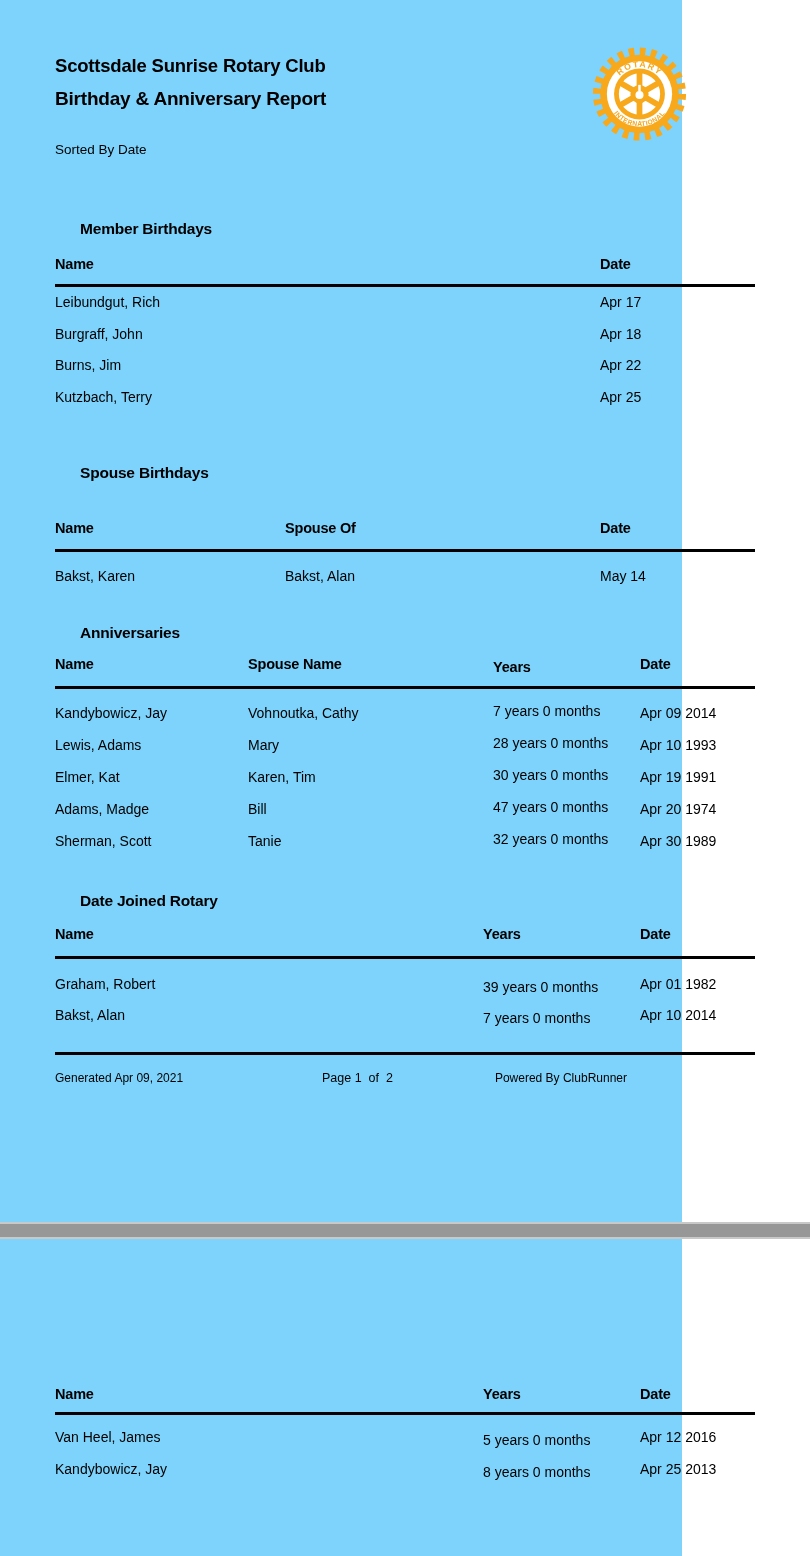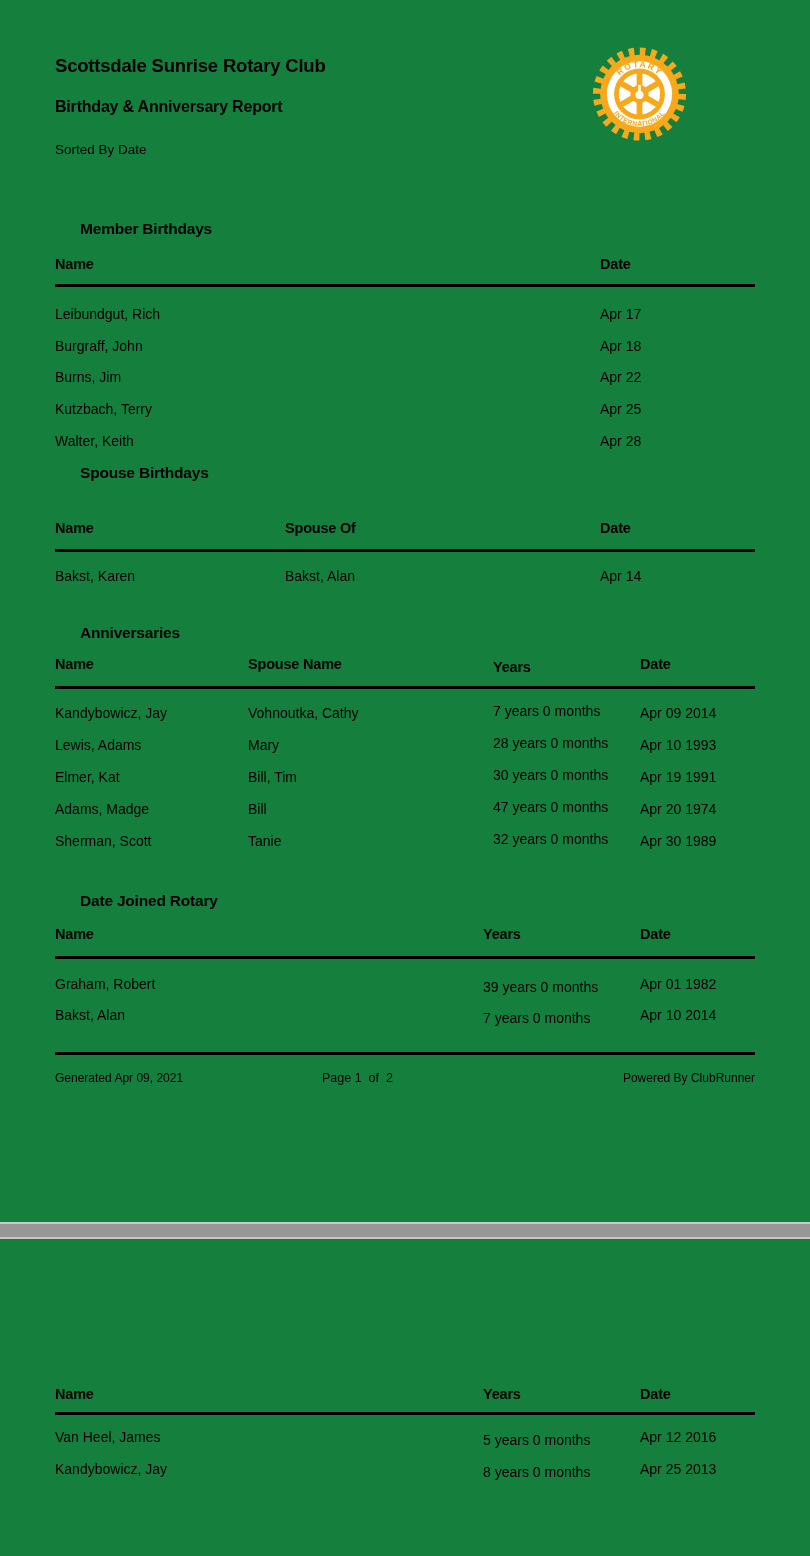--- a/index.html
+++ b/index.html
@@ -3,27 +3,27 @@
 <meta charset="utf-8">
 <style>
   * { margin:0; padding:0; box-sizing:border-box; }
   html,body { width:810px; background:#fff; }
   body {
     font-family:"Liberation Sans", sans-serif;
     color:#000;
     width:810px; height:1556px;
     position:relative; overflow:hidden;
   }
-  .page { position:relative; width:810px; background:#15803d;padding-left:6px; }
+  .page { position:relative; width:682px; background:#7dd3fc;padding-left:6px; }
   .p1 { height:1222px; }
   .p2 { height:317px; }
   .abs { position:absolute; white-space:nowrap; }
 
   .club-name   { left:55px; top:55px;  font-size:18.5px; font-weight:bold; letter-spacing:-0.2px; }
-  .report-title{ left:55px; top:98px;  font-size:16px;   font-weight:bold; letter-spacing:-0.2px; }
+  .report-title{ left:55px; top:88px;  font-size:19px;   font-weight:bold; letter-spacing:-0.2px; }
   .sorted-by   { left:55px; top:142px; font-size:13.5px; }
 
   .logo { position:absolute; left:591px; top:46px; width:97px; height:96px; }
 
   .sec-h { left:55px; font-size:15.5px; font-weight:bold; letter-spacing:-0.2px;margin-left:25px; }
 
   .thead, .rows, .rule { position:absolute; left:55px; width:700px; }
   .rule  { height:3px; background:#000; }
   .thead { height:20px; }
   .col   { position:absolute; white-space:nowrap; top:0; }
@@ -98,55 +98,51 @@
     <circle cx="50" cy="51" r="4.2" fill="#ffffff"></circle>
     <rect x="48.7" y="40.5" width="2.6" height="7" fill="#ffffff"></rect>
   </svg>
 
   <div class="abs sec-h" style="top:220px">Member Birthdays</div>
   <div class="thead" style="top:256px">
     <span class="col cn">Name</span>
     <span class="col cd-m">Date</span>
   </div>
   <div class="rule" style="top:284px"></div>
-  <div class="rows r-member" style="top:298px">
+  <div class="rows r-member" style="top:286px">
     <div class="row">
       <span class="col cn">Leibundgut, Rich</span>
       <span class="col cd-m">Apr 17</span>
     </div>
     <div class="row">
       <span class="col cn">Burgraff, John</span>
       <span class="col cd-m">Apr 18</span>
     </div>
     <div class="row">
       <span class="col cn">Burns, Jim</span>
       <span class="col cd-m">Apr 22</span>
     </div>
     <div class="row">
       <span class="col cn">Kutzbach, Terry</span>
       <span class="col cd-m">Apr 25</span>
     </div>
-    <div class="row">
-      <span class="col cn">Walter, Keith</span>
-      <span class="col cd-m">Apr 28</span>
-    </div>
   </div>
 
   <div class="abs sec-h" style="top:464px">Spouse Birthdays</div>
   <div class="thead" style="top:520px">
     <span class="col cn">Name</span>
     <span class="col cs-sp">Spouse Of</span>
     <span class="col cd-m">Date</span>
   </div>
   <div class="rule" style="top:549px"></div>
   <div class="rows r-spouse" style="top:560px">
     <div class="row">
       <span class="col cn">Bakst, Karen</span>
       <span class="col cs-sp">Bakst, Alan</span>
-      <span class="col cd-m">Apr 14</span>
+      <span class="col cd-m">May 14</span>
     </div>
   </div>
 
   <div class="abs sec-h" style="top:624px">Anniversaries</div>
   <div class="thead anniv" style="top:656px">
     <span class="col cn">Name</span>
     <span class="col cs-an">Spouse Name</span>
     <span class="col cy-an">Years</span>
     <span class="col cd-an">Date</span>
   </div>
@@ -159,21 +155,21 @@
       <span class="col cd-an">Apr 09 2014</span>
     </div>
     <div class="row">
       <span class="col cn">Lewis, Adams</span>
       <span class="col cs-an">Mary</span>
       <span class="col cy-an">28 years 0 months</span>
       <span class="col cd-an">Apr 10 1993</span>
     </div>
     <div class="row">
       <span class="col cn">Elmer, Kat</span>
-      <span class="col cs-an">Bill, Tim</span>
+      <span class="col cs-an">Karen, Tim</span>
       <span class="col cy-an">30 years 0 months</span>
       <span class="col cd-an">Apr 19 1991</span>
     </div>
     <div class="row">
       <span class="col cn">Adams, Madge</span>
       <span class="col cs-an">Bill</span>
       <span class="col cy-an">47 years 0 months</span>
       <span class="col cd-an">Apr 20 1974</span>
     </div>
     <div class="row">

